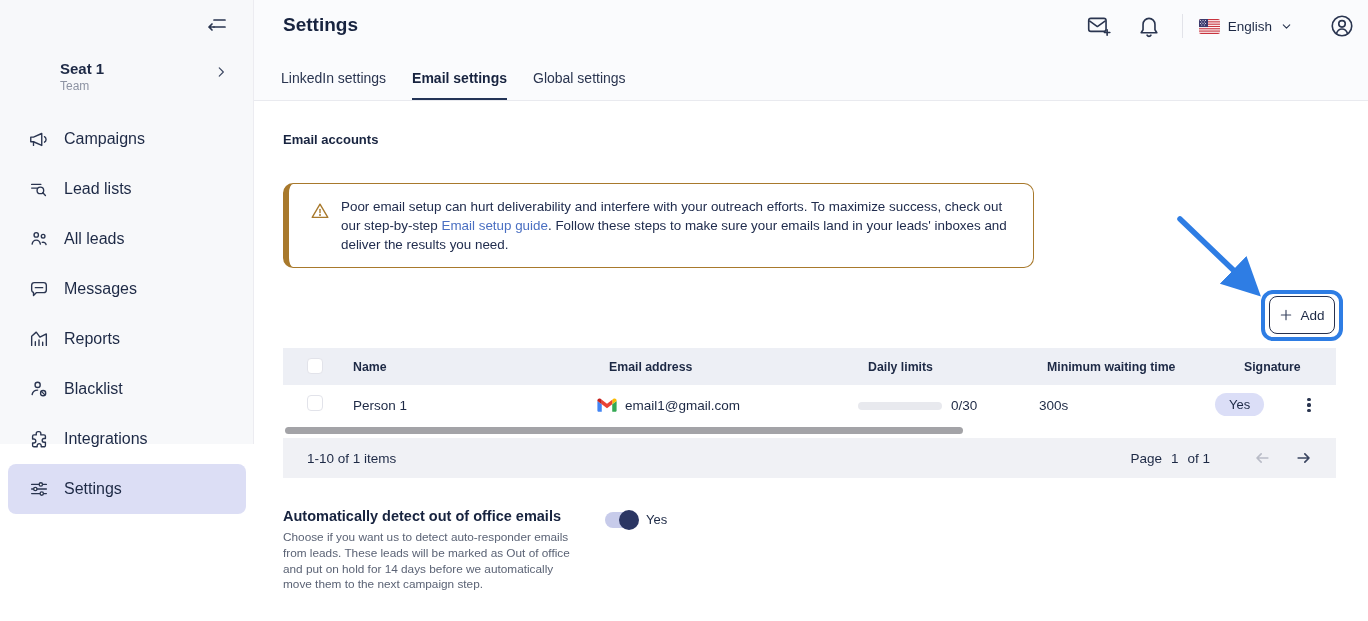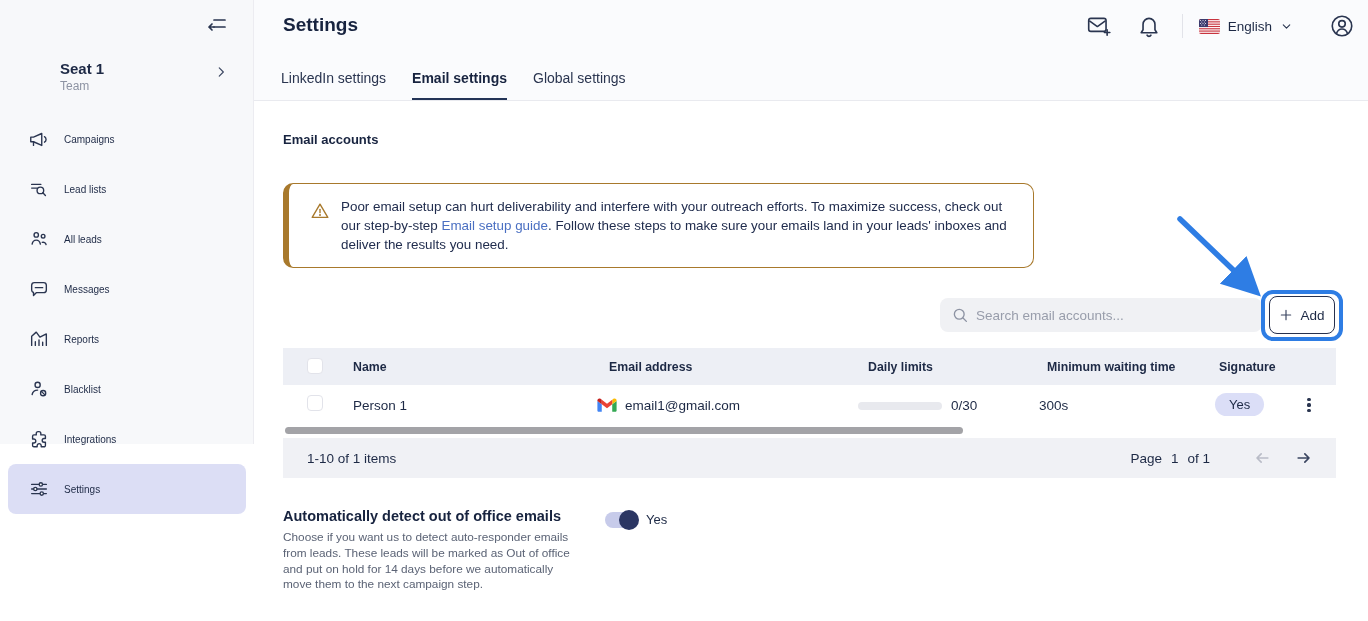--- a/index.html
+++ b/index.html
@@ -12,21 +12,21 @@
   .collapse-btn { position:absolute; top:14px; right:24px; width:24px; height:24px;
                   background:none; border:none; cursor:pointer; color:#2a3550; }
   .seat-row { position:absolute; top:58px; left:0; width:254px; height:44px; cursor:pointer; }
   .seat-name { position:absolute; left:60px; top:2px; font-size:15px; font-weight:600; color:#1d2945; }
   .seat-type { position:absolute; left:60px; top:21px; font-size:12px; color:#8d93a3; }
   .seat-chevron { position:absolute; right:26px; top:7px; color:#3a4560; }
   .nav { position:absolute; top:114px; left:0; width:254px; }
   .nav-item { position:relative; height:50px; margin:0 8px; display:flex; align-items:center;
               cursor:pointer; border-radius:8px; }
   .nav-item .nicon { margin-left:20px; width:22px; height:22px; color:#2a3550; flex:none; }
-  .nav-item .nlabel { margin-left:14px; font-size:10px; color:#1d2945; }
+  .nav-item .nlabel { margin-left:14px; font-size:16px; color:#1d2945; }
   .nav-item.active { background:#dcdef5; }
 
   
   .main { position:absolute; left:254px; top:0; width:1114px; height:621px; }
 
   .topbar { position:absolute; left:0; top:0; width:1114px; height:101px;
             background:#fafbfd; border-bottom:1px solid #e9eaef; }
   .page-title { position:absolute; left:29px; top:14px; font-size:19px; font-weight:700; color:#17233f; }
   .tabs { position:absolute; left:27px; bottom:0; display:flex; gap:26px; }
   .tab { padding:8px 0 12px; font-size:14px; color:#2a3550; cursor:pointer; border-bottom:2px solid transparent; }
@@ -289,29 +289,20 @@
         <span class="banner-icon">
           <svg viewBox="0 0 24 24" fill="none" stroke="currentColor" stroke-width="1.5" stroke-linecap="round" stroke-linejoin="round">
             <path d="M12 4.5L3.5 19h17L12 4.5z"></path>
               <path d="M12 10.2v3.6"></path>
               <circle cx="12" cy="16.4" r=".4" fill="currentColor"></circle>
           </svg>
         </span>
         <p class="banner-text"><span>Poor email setup can hurt deliverability and interfere with your outreach efforts. To maximize success, check out our step-by-step </span><a class="banner-link" href="#">Email setup guide</a><span>. Follow these steps to make sure your emails land in your leads' inboxes and deliver the results you need.</span></p>
       </div>
 
-      <div class="search-box">
-        <span class="search-icon">
-          <svg viewBox="0 0 24 24" fill="none" stroke="currentColor" stroke-width="1.8" stroke-linecap="round">
-              <circle cx="11" cy="11" r="6.5"></circle>
-              <path d="M16 16l4.5 4.5"></path>
-            </svg>
-        </span>
-        <input class="search-input" type="text" placeholder="Search email accounts..." style="">
-      </div>
 
       <button class="add-btn">
         <span class="plus">
           <svg viewBox="0 0 24 24" fill="none" stroke="currentColor" stroke-width="2" stroke-linecap="round">
               <path d="M12 4v16M4 12h16"></path>
             </svg>
         </span>
         <span>Add</span>
       </button>
       <div class="add-highlight"></div>
@@ -324,21 +315,21 @@
         <line x1="26" y1="8" x2="97" y2="76" stroke="#2e7de4" stroke-width="5.5" stroke-linecap="round" marker-end="url(#ah)"></line>
       </svg>
 
       <div class="table">
         <div class="t-head">
           <input type="checkbox" class="cbx" style="">
           <span class="th" style="left:70px">Name</span>
           <span class="th" style="left:326px">Email address</span>
           <span class="th" style="left:585px">Daily limits</span>
           <span class="th" style="left:764px">Minimum waiting time</span>
-          <span class="th" style="left:936px">Signature</span>
+          <span class="th" style="left:961px">Signature</span>
         </div>
 
         <div class="t-row">
           <input type="checkbox" class="cbx" style="">
           <span class="td" style="left:70px">Person 1</span>
           <svg class="gmail-icon" viewBox="0 0 24 20">
             <path fill="#4285F4" d="M1.636 18.364h3.819V9.09L0 5v11.727c0 .904.733 1.637 1.636 1.637z"></path>
             <path fill="#34A853" d="M18.545 18.364h3.819c.904 0 1.636-.733 1.636-1.637V5l-5.455 4.091z"></path>
             <path fill="#FBBC04" d="M18.545 3.457v5.634L24 5v-.727c0-2.023-2.309-3.178-3.927-1.964z"></path>
             <path fill="#EA4335" d="M5.455 9.09V3.458L12 8.364l6.545-4.907V9.09L12 14z"></path>

